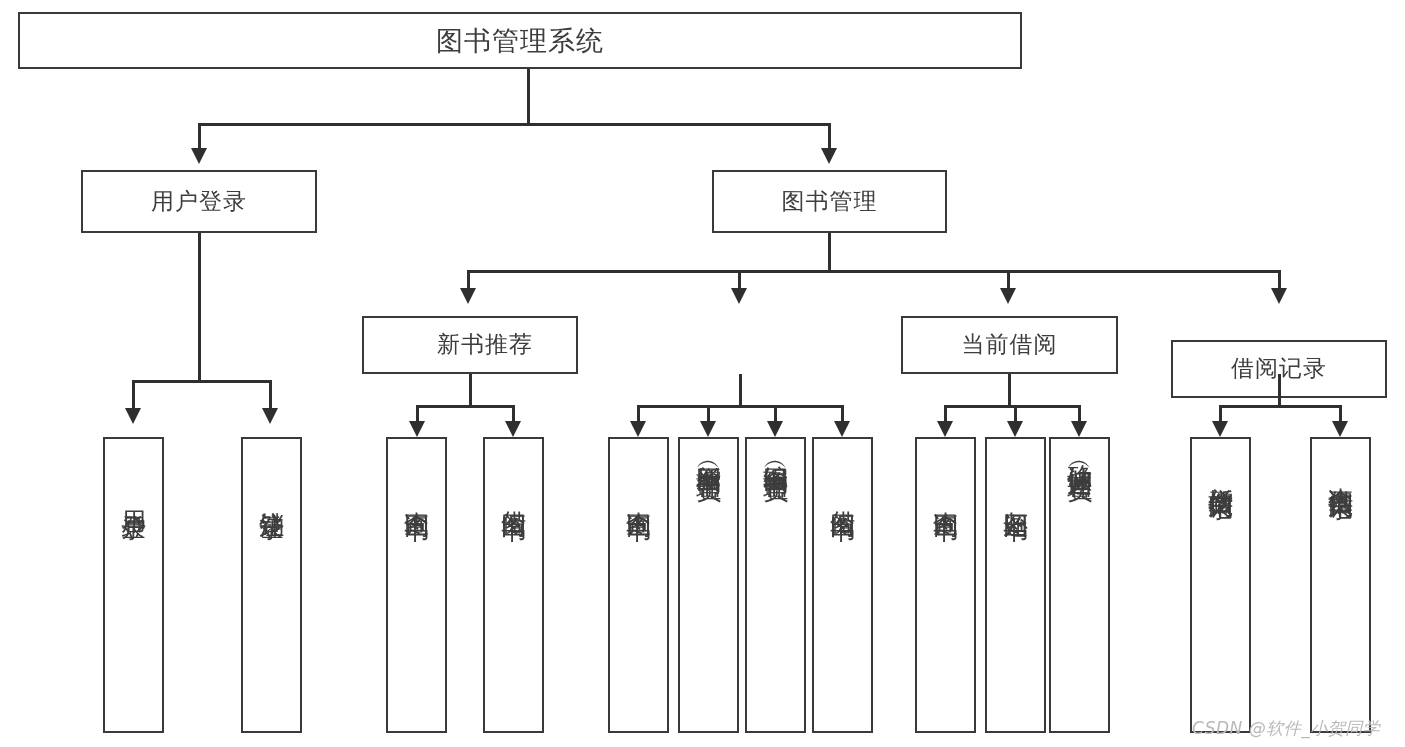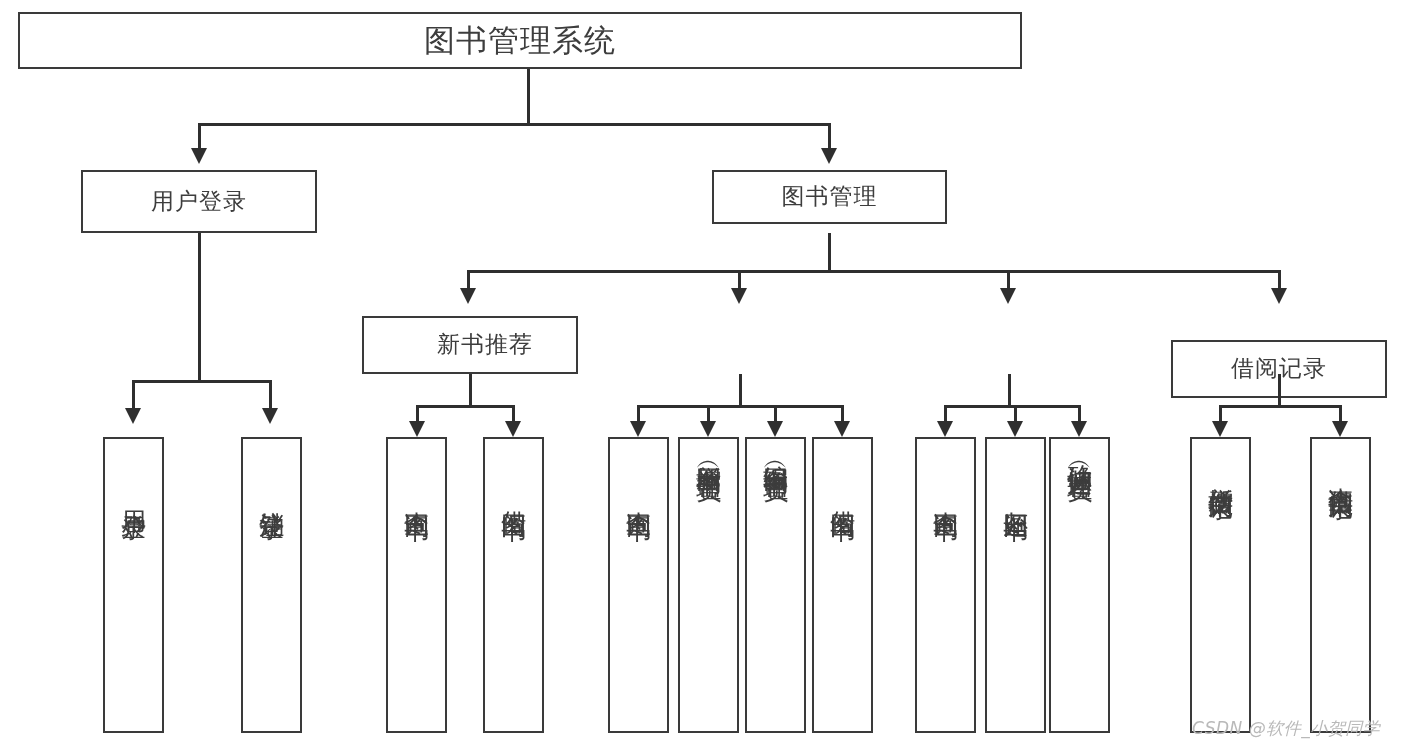--- a/index.html
+++ b/index.html
@@ -30,21 +30,21 @@
     display:block;
     text-align:center;
     white-space:pre-line;
     letter-spacing:1px;
     line-height:1.18;
   }
   
   .node.root{
     border-width:2.5px;
   }
-  .node.root .label{ font-size:31px; }
+  .node.root .label{ font-size:27px; }
   
   .node.lvl2 .label{ font-size:23px; }
   .node.lvl3 .label{ font-size:23px; }
   
   .node.leaf{
     align-items:flex-start;
     justify-content:center;
     padding-top:6px;
   }
   .node.leaf .label{
@@ -97,21 +97,21 @@
 
   <div class="ln v" style="left:198px;top:123px;height:25px;"></div>
   <div class="arrow" style="left:191px;top:148px;"></div>
 
   <div class="ln v" style="left:828px;top:123px;height:25px;"></div>
   <div class="arrow" style="left:821px;top:148px;"></div>
 
   <div class="node lvl2" style="left:81px;top:170px;width:236px;height:63px;">
     <span class="label">用户登录</span>
   </div>
-  <div class="node lvl2" style="left:712px;top:170px;width:235px;height:54px;">
+  <div class="node lvl2" style="left:712px;top:170px;width:235px;height:63px;">
     <span class="label">图书管理</span>
   </div>
 
   <div class="ln v" style="left:198px;top:233px;height:147px;"></div>
   <div class="ln h" style="left:132px;top:380px;width:139px;"></div>
   <div class="ln v" style="left:132px;top:380px;height:28px;"></div>
   <div class="arrow" style="left:125px;top:408px;"></div>
   <div class="ln v" style="left:269px;top:380px;height:28px;"></div>
   <div class="arrow" style="left:262px;top:408px;"></div>
 
@@ -122,20 +122,23 @@
   <div class="ln v" style="left:738px;top:270px;height:18px;"></div>
   <div class="arrow" style="left:731px;top:288px;"></div>
   <div class="ln v" style="left:1007px;top:270px;height:18px;"></div>
   <div class="arrow" style="left:1000px;top:288px;"></div>
   <div class="ln v" style="left:1278px;top:270px;height:18px;"></div>
   <div class="arrow" style="left:1271px;top:288px;"></div>
 
   <div class="node lvl3" style="left:362px;top:316px;width:216px;height:58px;padding-left:30px;">
     <span class="label">新书推荐</span>
   </div>
+  <div class="node lvl3" style="left:901px;top:316px;width:217px;height:58px;">
+    <span class="label">当前借阅</span>
+  </div>
   <div class="node lvl3" style="left:1171px;top:316px;width:216px;height:58px;margin-top:24px;">
     <span class="label">借阅记录</span>
   </div>
 
   <div class="ln v" style="left:469px;top:374px;height:31px;"></div>
   <div class="ln h" style="left:416px;top:405px;width:98px;"></div>
   <div class="ln v" style="left:416px;top:405px;height:16px;"></div>
   <div class="arrow" style="left:409px;top:421px;"></div>
   <div class="ln v" style="left:512px;top:405px;height:16px;"></div>
   <div class="arrow" style="left:505px;top:421px;"></div>

